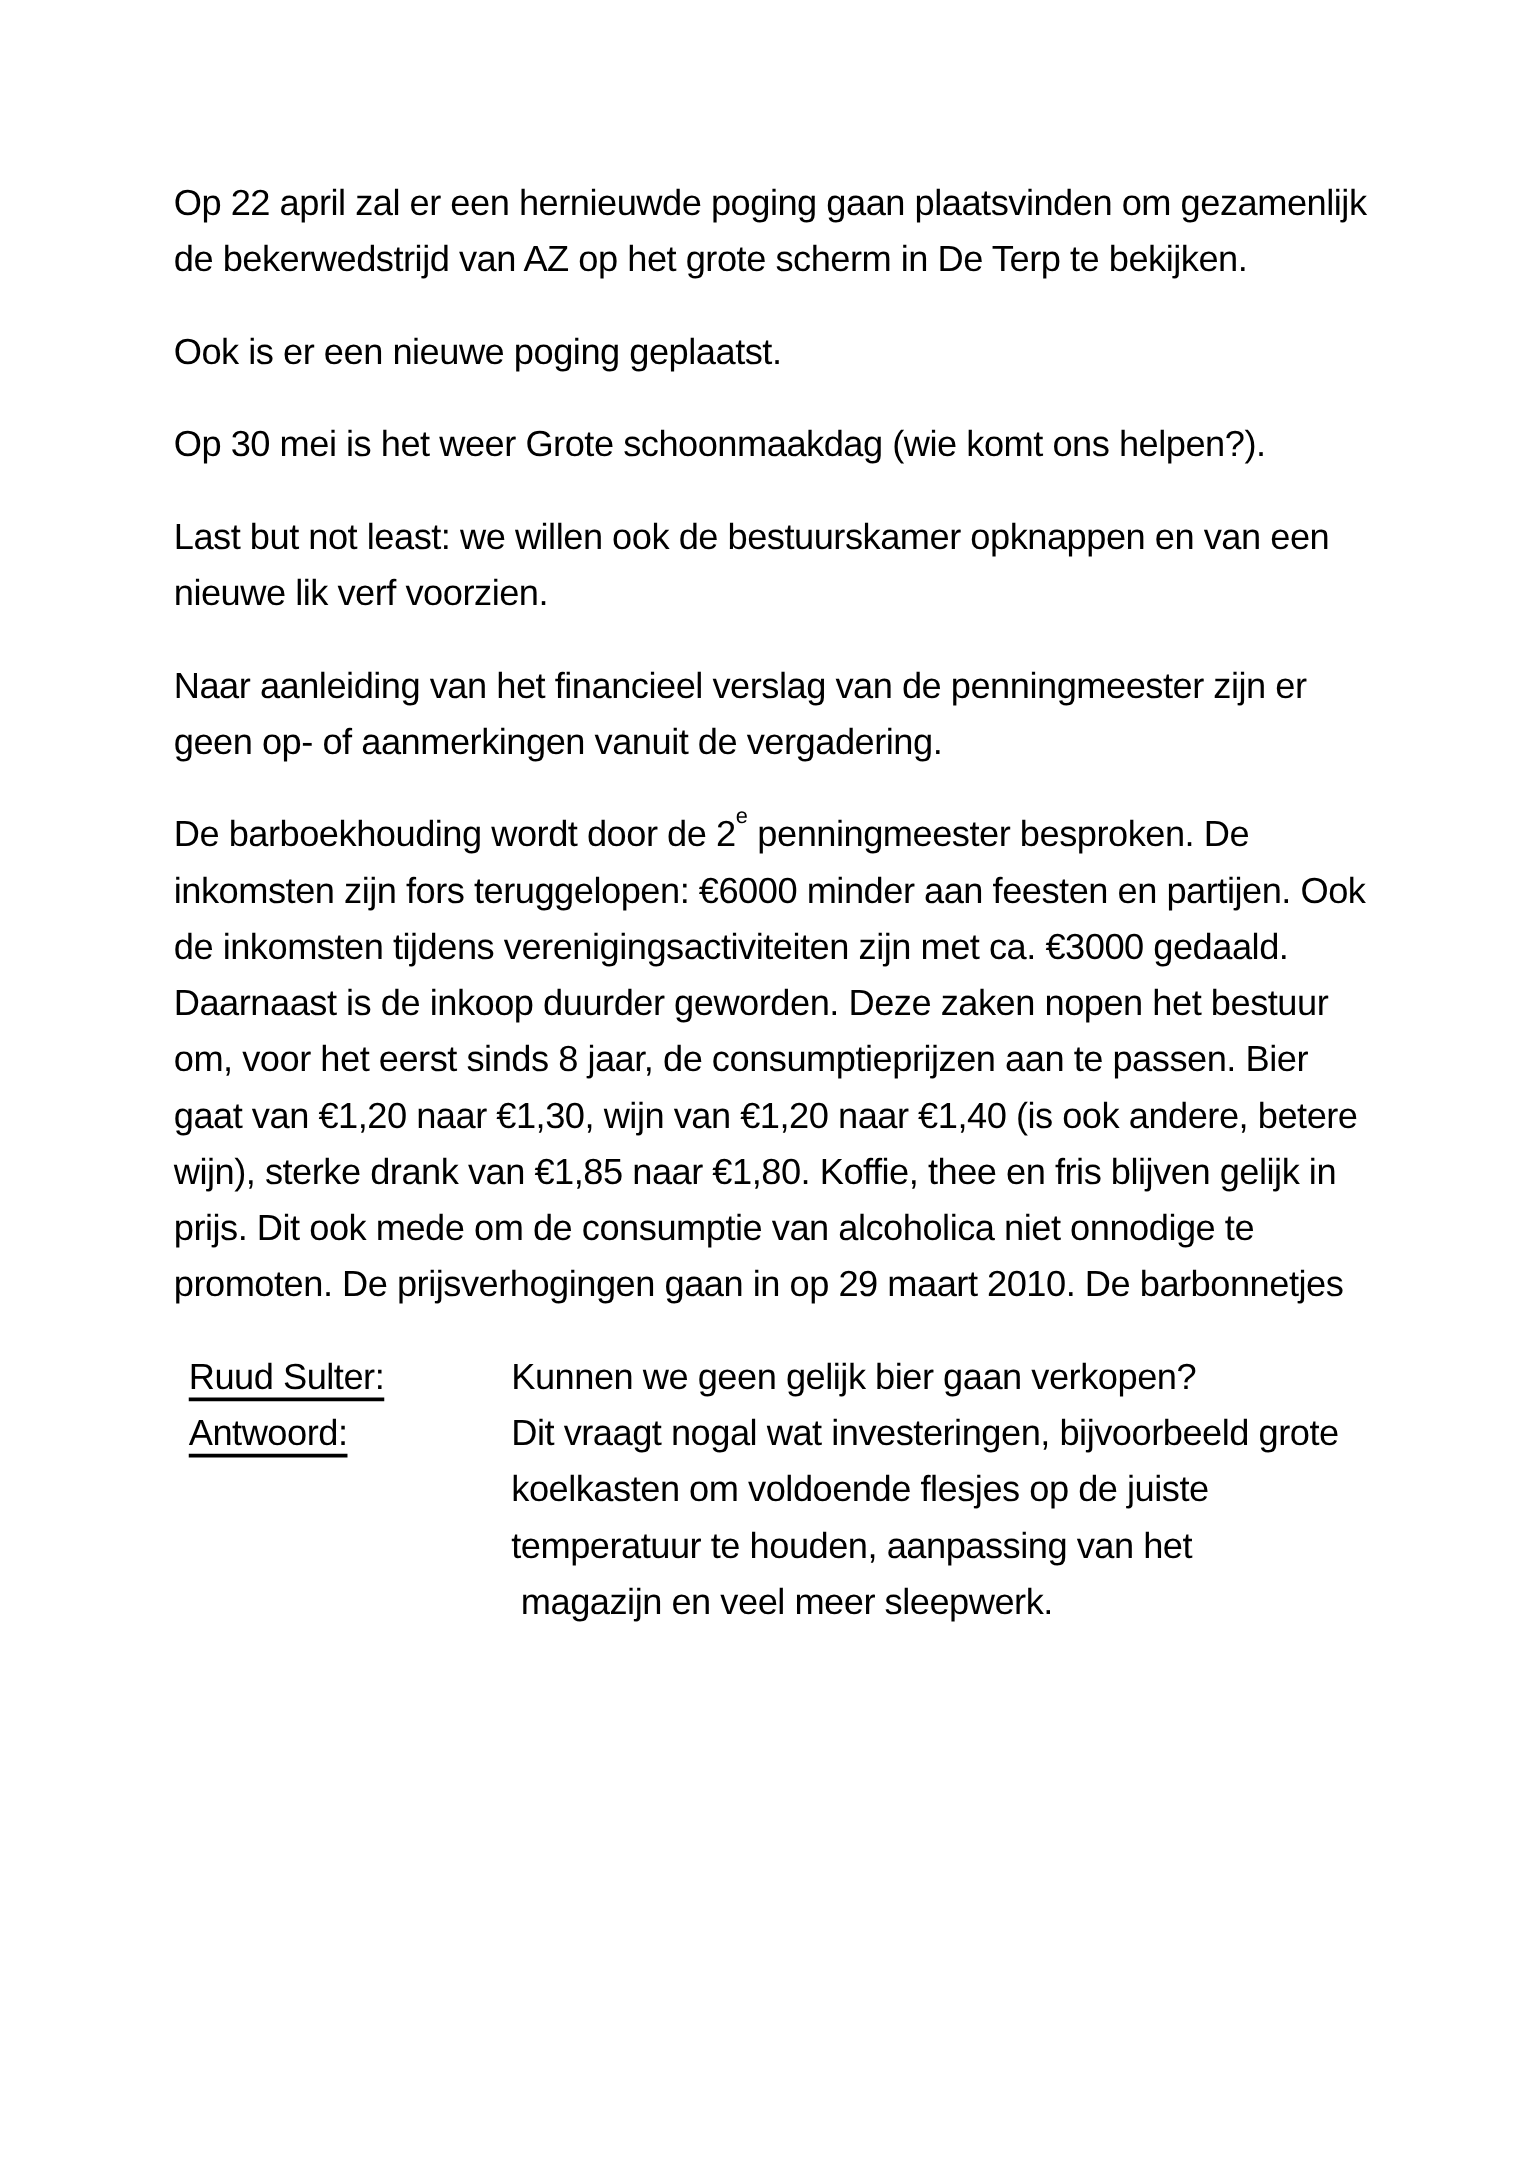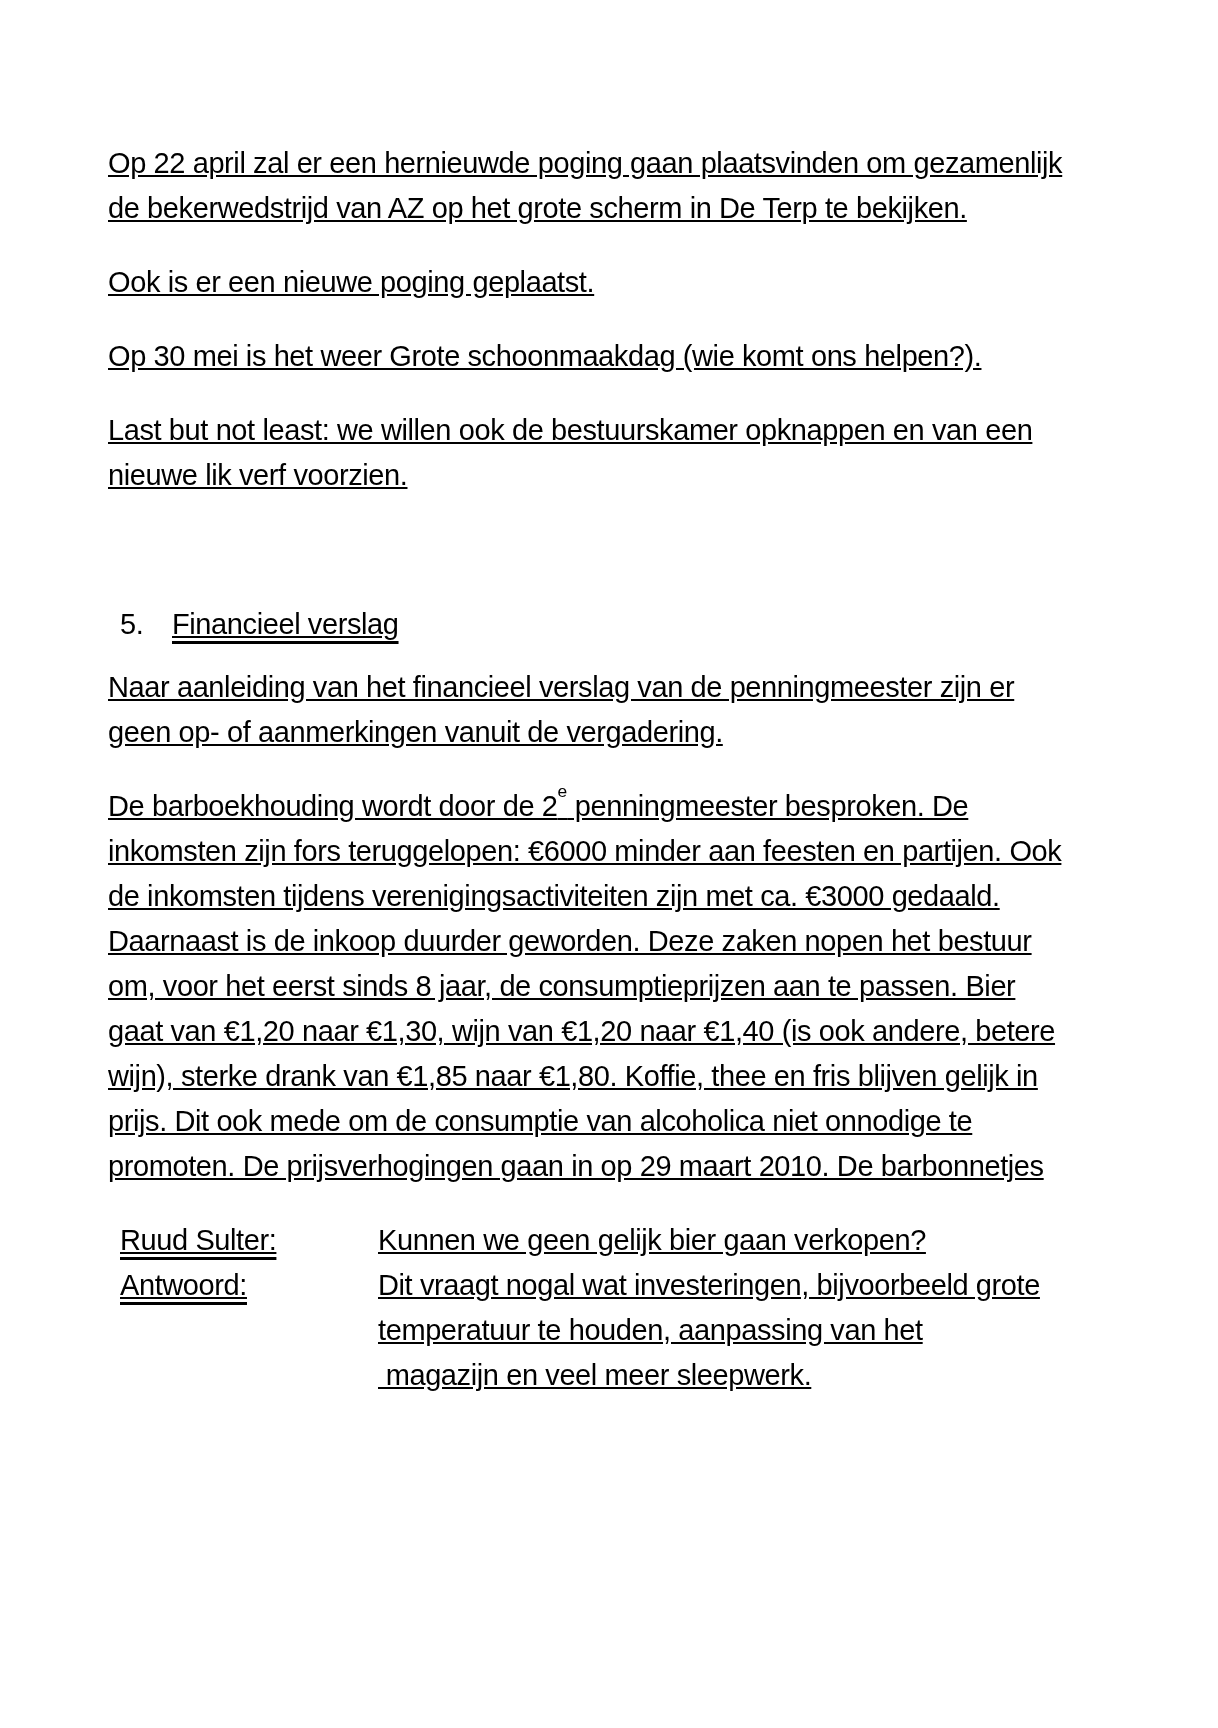--- a/index.html
+++ b/index.html
@@ -10,27 +10,26 @@
     width: 1218px;
     height: 1728px;
     background: #ffffff;
     color: #000000;
     font-family: "Liberation Sans", "DejaVu Sans", sans-serif;
     position: relative;
     overflow: hidden;
   }
   .doc {
     position: absolute;
-    left: 108px;
+    left: 139px;
     top: 141px;
     width: 1000px;
     font-size: 29px;
     line-height: 45px;
     letter-spacing: -0.4px;
-    text-decoration: underline;
   }
   .para {
     margin: 0 0 29px 0;
     padding: 0;
   }
   .ln {
     display: block;
     white-space: pre; 
   }
   .heading {
@@ -87,23 +86,20 @@
 
   <p class="para">
     <span class="ln">Op 30 mei is het weer Grote schoonmaakdag (wie komt ons helpen?).</span>
   </p>
 
   <p class="para">
     <span class="ln">Last but not least: we willen ook de bestuurskamer opknappen en van een</span>
     <span class="ln">nieuwe lik verf voorzien.</span>
   </p>
 
-  <h2 class="heading">
-    <span class="h-num">5.</span><span class="h-title">Financieel verslag</span>
-  </h2>
 
   <p class="para">
     <span class="ln">Naar aanleiding van het financieel verslag van de penningmeester zijn er</span>
     <span class="ln">geen op- of aanmerkingen vanuit de vergadering.</span>
   </p>
 
   <p class="para">
     <span class="ln"><span>De barboekhouding wordt door de 2</span><sup class="sp">e</sup><span> penningmeester besproken. De</span></span>
     <span class="ln">inkomsten zijn fors teruggelopen: €6000 minder aan feesten en partijen. Ook</span>
     <span class="ln">de inkomsten tijdens verenigingsactiviteiten zijn met ca. €3000 gedaald.</span>
@@ -119,19 +115,20 @@
     <div class="qa-row">
       <div class="qa-label"><span class="u">Ruud Sulter:</span></div>
       <div class="qa-answer">
         <span class="ln">Kunnen we geen gelijk bier gaan verkopen?</span>
       </div>
     </div>
     <div class="qa-row">
       <div class="qa-label"><span class="u">Antwoord:</span></div>
       <div class="qa-answer">
         <span class="ln">Dit vraagt nogal wat investeringen, bijvoorbeeld grote</span>
+        <span class="ln">koelkasten om voldoende flesjes op de juiste</span>
         <span class="ln">temperatuur te houden, aanpassing van het</span>
         <span class="ln"> magazijn en veel meer sleepwerk.</span>
       </div>
     </div>
   </div>
 
 </div>
 
 </body></html>

